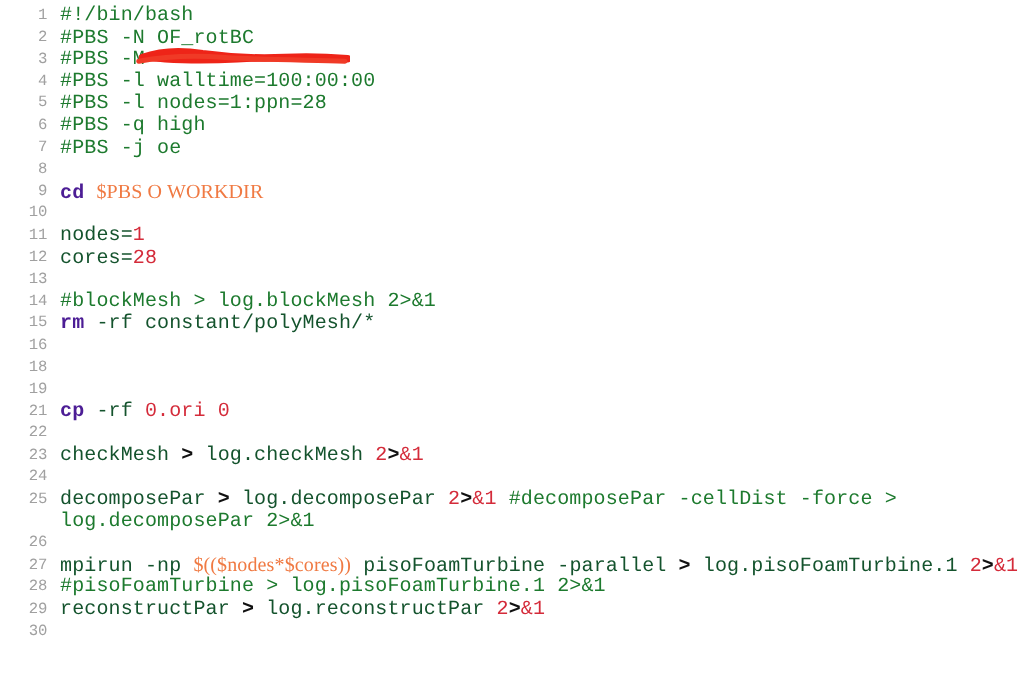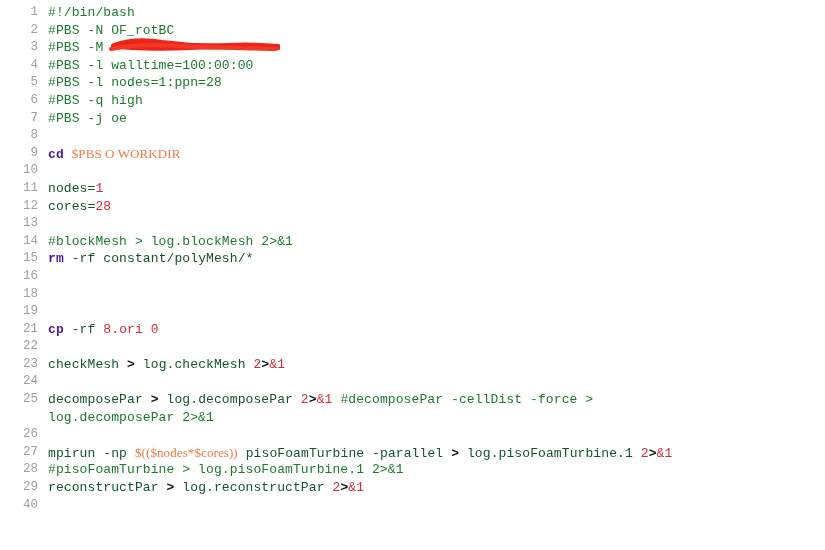--- a/index.html
+++ b/index.html
@@ -45,21 +45,21 @@
     color: #a0a0a0;
     font-size: 12.5px;
     font-family: "Liberation Mono", "DejaVu Sans Mono", monospace;
     letter-spacing: 0px;
     user-select: none;
     padding-right: 0px;
   }
 
   .code-text {
     padding-left: 10px;
-    font-size: 13px;
+    font-size: 16px;
     font-family: "Liberation Mono", "DejaVu Sans Mono", monospace;
     color: #1a1a1a;
     letter-spacing: 0.1px;
     white-space: pre;
     overflow: visible;
   }
 
   .tok-comment   { color: #1d7a2e; }
   .tok-builtin   { color: #4c1d95; font-weight: bold; }
   .tok-var       { color: #f07a43; font-family: Liberation Serif, serif; }
@@ -95,31 +95,31 @@
       <div class="code-line"><div class="gutter">9</div><div class="code-text"><span class="tok-builtin">cd</span><span class="tok-plain"> </span><span class="tok-var">$PBS O WORKDIR</span></div></div>
       <div class="code-line"><div class="gutter">10</div><div class="code-text"></div></div>
       <div class="code-line"><div class="gutter">11</div><div class="code-text"><span class="tok-plain">nodes=</span><span class="tok-num">1</span></div></div>
       <div class="code-line"><div class="gutter">12</div><div class="code-text"><span class="tok-plain">cores=</span><span class="tok-num">28</span></div></div>
       <div class="code-line"><div class="gutter">13</div><div class="code-text"></div></div>
       <div class="code-line"><div class="gutter">14</div><div class="code-text"><span class="tok-comment">#blockMesh &gt; log.blockMesh 2&gt;&amp;1</span></div></div>
       <div class="code-line"><div class="gutter">15</div><div class="code-text"><span class="tok-builtin">rm</span><span class="tok-plain"> -rf constant/polyMesh/*</span></div></div>
       <div class="code-line"><div class="gutter">16</div><div class="code-text"></div></div>
       <div class="code-line"><div class="gutter">18</div></div>
       <div class="code-line"><div class="gutter">19</div><div class="code-text"></div></div>
-      <div class="code-line"><div class="gutter">21</div><div class="code-text"><span class="tok-builtin">cp</span><span class="tok-plain"> -rf </span><span class="tok-num">8.ori</span><span class="tok-plain"> </span><span class="tok-num">0</span></div></div>
+      <div class="code-line"><div class="gutter">21</div><div class="code-text"><span class="tok-builtin">cp</span><span class="tok-plain"> -rf </span><span class="tok-num">0.ori</span><span class="tok-plain"> </span><span class="tok-num">0</span></div></div>
       <div class="code-line"><div class="gutter">22</div><div class="code-text"></div></div>
       <div class="code-line"><div class="gutter">23</div><div class="code-text"><span class="tok-plain">checkMesh </span><span class="tok-redir">&gt;</span><span class="tok-plain"> log.checkMesh </span><span class="tok-num">2</span><span class="tok-redir">&gt;</span><span class="tok-num">&amp;1</span></div></div>
       <div class="code-line"><div class="gutter">24</div><div class="code-text"></div></div>
       <div class="code-line"><div class="gutter">25</div><div class="code-text"><span class="tok-plain">decomposePar </span><span class="tok-redir">&gt;</span><span class="tok-plain"> log.decomposePar </span><span class="tok-num">2</span><span class="tok-redir">&gt;</span><span class="tok-num">&amp;1</span><span class="tok-plain"> </span><span class="tok-comment">#decomposePar -cellDist -force &gt;</span></div></div>
       <div class="code-line"><div class="gutter"></div><div class="code-text"><span class="tok-comment">log.decomposePar 2&gt;&amp;1</span></div></div>
       <div class="code-line"><div class="gutter">26</div><div class="code-text"></div></div>
       <div class="code-line"><div class="gutter">27</div><div class="code-text"><span class="tok-plain">mpirun -np </span><span class="tok-var">$(($nodes*$cores))</span><span class="tok-plain"> pisoFoamTurbine -parallel </span><span class="tok-redir">&gt;</span><span class="tok-plain"> log.pisoFoamTurbine.1 </span><span class="tok-num">2</span><span class="tok-redir">&gt;</span><span class="tok-num">&amp;1</span></div></div>
       <div class="code-line"><div class="gutter">28</div><div class="code-text"><span class="tok-comment">#pisoFoamTurbine &gt; log.pisoFoamTurbine.1 2&gt;&amp;1</span></div></div>
       <div class="code-line"><div class="gutter">29</div><div class="code-text"><span class="tok-plain">reconstructPar </span><span class="tok-redir">&gt;</span><span class="tok-plain"> log.reconstructPar </span><span class="tok-num">2</span><span class="tok-redir">&gt;</span><span class="tok-num">&amp;1</span></div></div>
-      <div class="code-line"><div class="gutter">40</div><div class="code-text"></div></div>
+      <div class="code-line"><div class="gutter">30</div><div class="code-text"></div></div>
     </div>
 
   <svg class="redaction" viewBox="0 0 172 18" preserveAspectRatio="none" aria-hidden="true">
     <path d="M2,12 C14,3 28,2 44,6 C60,10 74,11 92,9 C110,7 128,8 148,10 C158,11 166,12 171,12
              C166,14 152,14 138,13 C120,12 100,13 82,14 C62,15 42,15 24,14 C14,13 6,13 2,12 Z" fill="#ee2418"></path>
     <path d="M6,10 C20,5 36,4 54,7 C76,10 98,11 120,10 C140,9 158,10 170,11" stroke="#ee2418" stroke-width="6" fill="none" stroke-linecap="round"></path>
     <path d="M3,13 C24,9 48,8 72,10 C104,12 136,12 168,13" stroke="#f03a26" stroke-width="4" fill="none" stroke-linecap="round"></path>
   </svg>
 
 </div>

